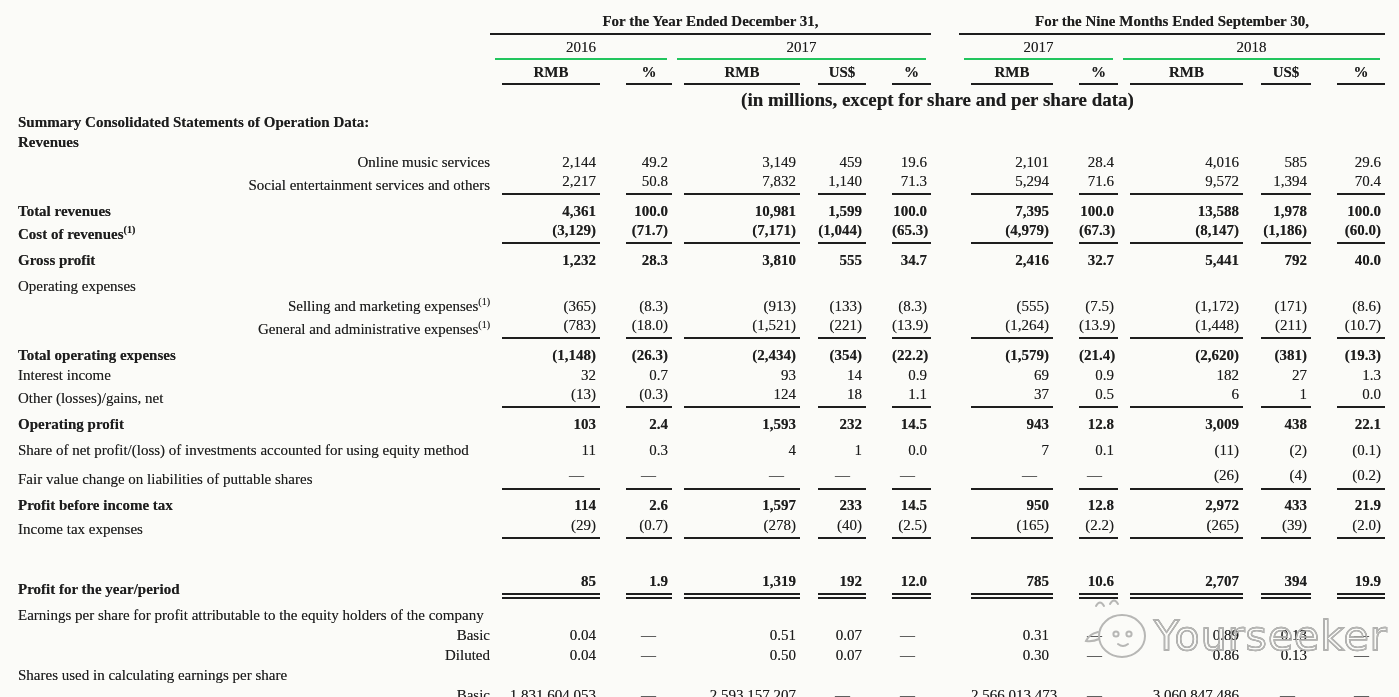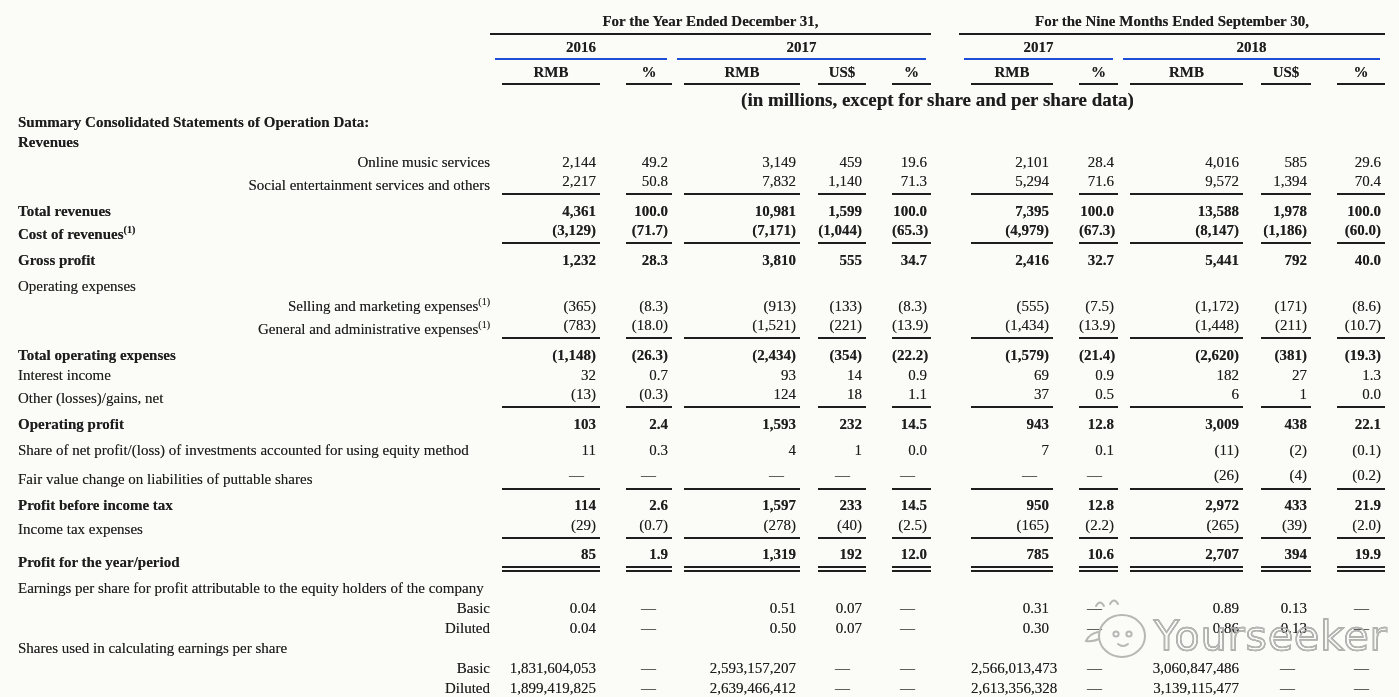--- a/index.html
+++ b/index.html
@@ -22,21 +22,21 @@
     grid-template-columns:482px 110px 72px 128px 66px 65px 28px 94px 65px 125px 68px 74px;
     align-items:end;
     line-height:1.27;
   }
 
   
   .h-group { font-weight:bold; text-align:center; border-bottom:2px solid #1d1d1d; padding-bottom:2px; }
   .hg1 { grid-column:2/7; }
   .hg2 { grid-column:8/13; }
   .head2 { margin-top:3px; }
-  .h-year { font-weight:bold; text-align:center; border-bottom:2px solid #1d4ed8; padding-bottom:1px; margin:0 5px; }
+  .h-year { font-weight:normal; text-align:center; border-bottom:2px solid #22c55e; padding-bottom:1px; margin:0 5px; }
   .hy0 { grid-column:2/4; } .hy1 { grid-column:4/7; }
   .hy2 { grid-column:8/10; } .hy3 { grid-column:10/13; }
   .head3 { margin-top:3px; }
   .h-col { font-weight:bold; text-align:center; border-bottom:2px solid #1d1d1d; padding-bottom:1px; }
   .h-note { grid-column:2/13; text-align:center; font-weight:bold; font-size:19px; padding-top:3px; }
 
   
   .c0{grid-column:2} .c1{grid-column:3} .c2{grid-column:4} .c3{grid-column:5} .c4{grid-column:6}
   .c5{grid-column:8} .c6{grid-column:9} .c7{grid-column:10} .c8{grid-column:11} .c9{grid-column:12}
 
@@ -54,21 +54,21 @@
   .label { grid-column:1; padding-left:10px; }
   .label.b { font-weight:bold; }
   .label.ind1 { padding-left:45px;text-align:right; }
   .label.hang { padding-left:28px; text-indent:-18px; }
   sup { font-size:10px; line-height:0; vertical-align:super; letter-spacing:0; }
 
   .cell { text-align:right; }
   .v { display:block; padding-right:4px; white-space:nowrap; }
   .b .v, .row.bold .v { font-weight:bold; }
   .v.u1 { border-bottom:2px solid #1e1e1e; padding-bottom:2px; }
-  .v.u2 { border-bottom:6px double #1e1e1e; padding-bottom:2px; }
+  .v.u2 { border-bottom:6px double #1e1e1e; padding-bottom:2px;margin-top:27px; }
   .v.dash { padding-right:16px; color:#4a4a4a; }
   .ruled { margin-bottom:3px; }
 
   
   .watermark { position:absolute; left:1082px; top:592px; width:316px; height:78px; pointer-events:none; }
 </style>
 </head>
 <body>
 
 <div class="sheet">
@@ -321,21 +321,21 @@
         <div class="cell c2">
           <span class="v u1">(1,521)</span>
         </div>
         <div class="cell c3">
           <span class="v u1">(221)</span>
         </div>
         <div class="cell c4">
           <span class="v u1">(13.9)</span>
         </div>
         <div class="cell c5">
-          <span class="v u1">(1,434)</span>
+          <span class="v u1">(1,264)</span>
         </div>
         <div class="cell c6">
           <span class="v u1">(13.9)</span>
         </div>
         <div class="cell c7">
           <span class="v u1">(1,448)</span>
         </div>
         <div class="cell c8">
           <span class="v u1">(211)</span>
         </div>

